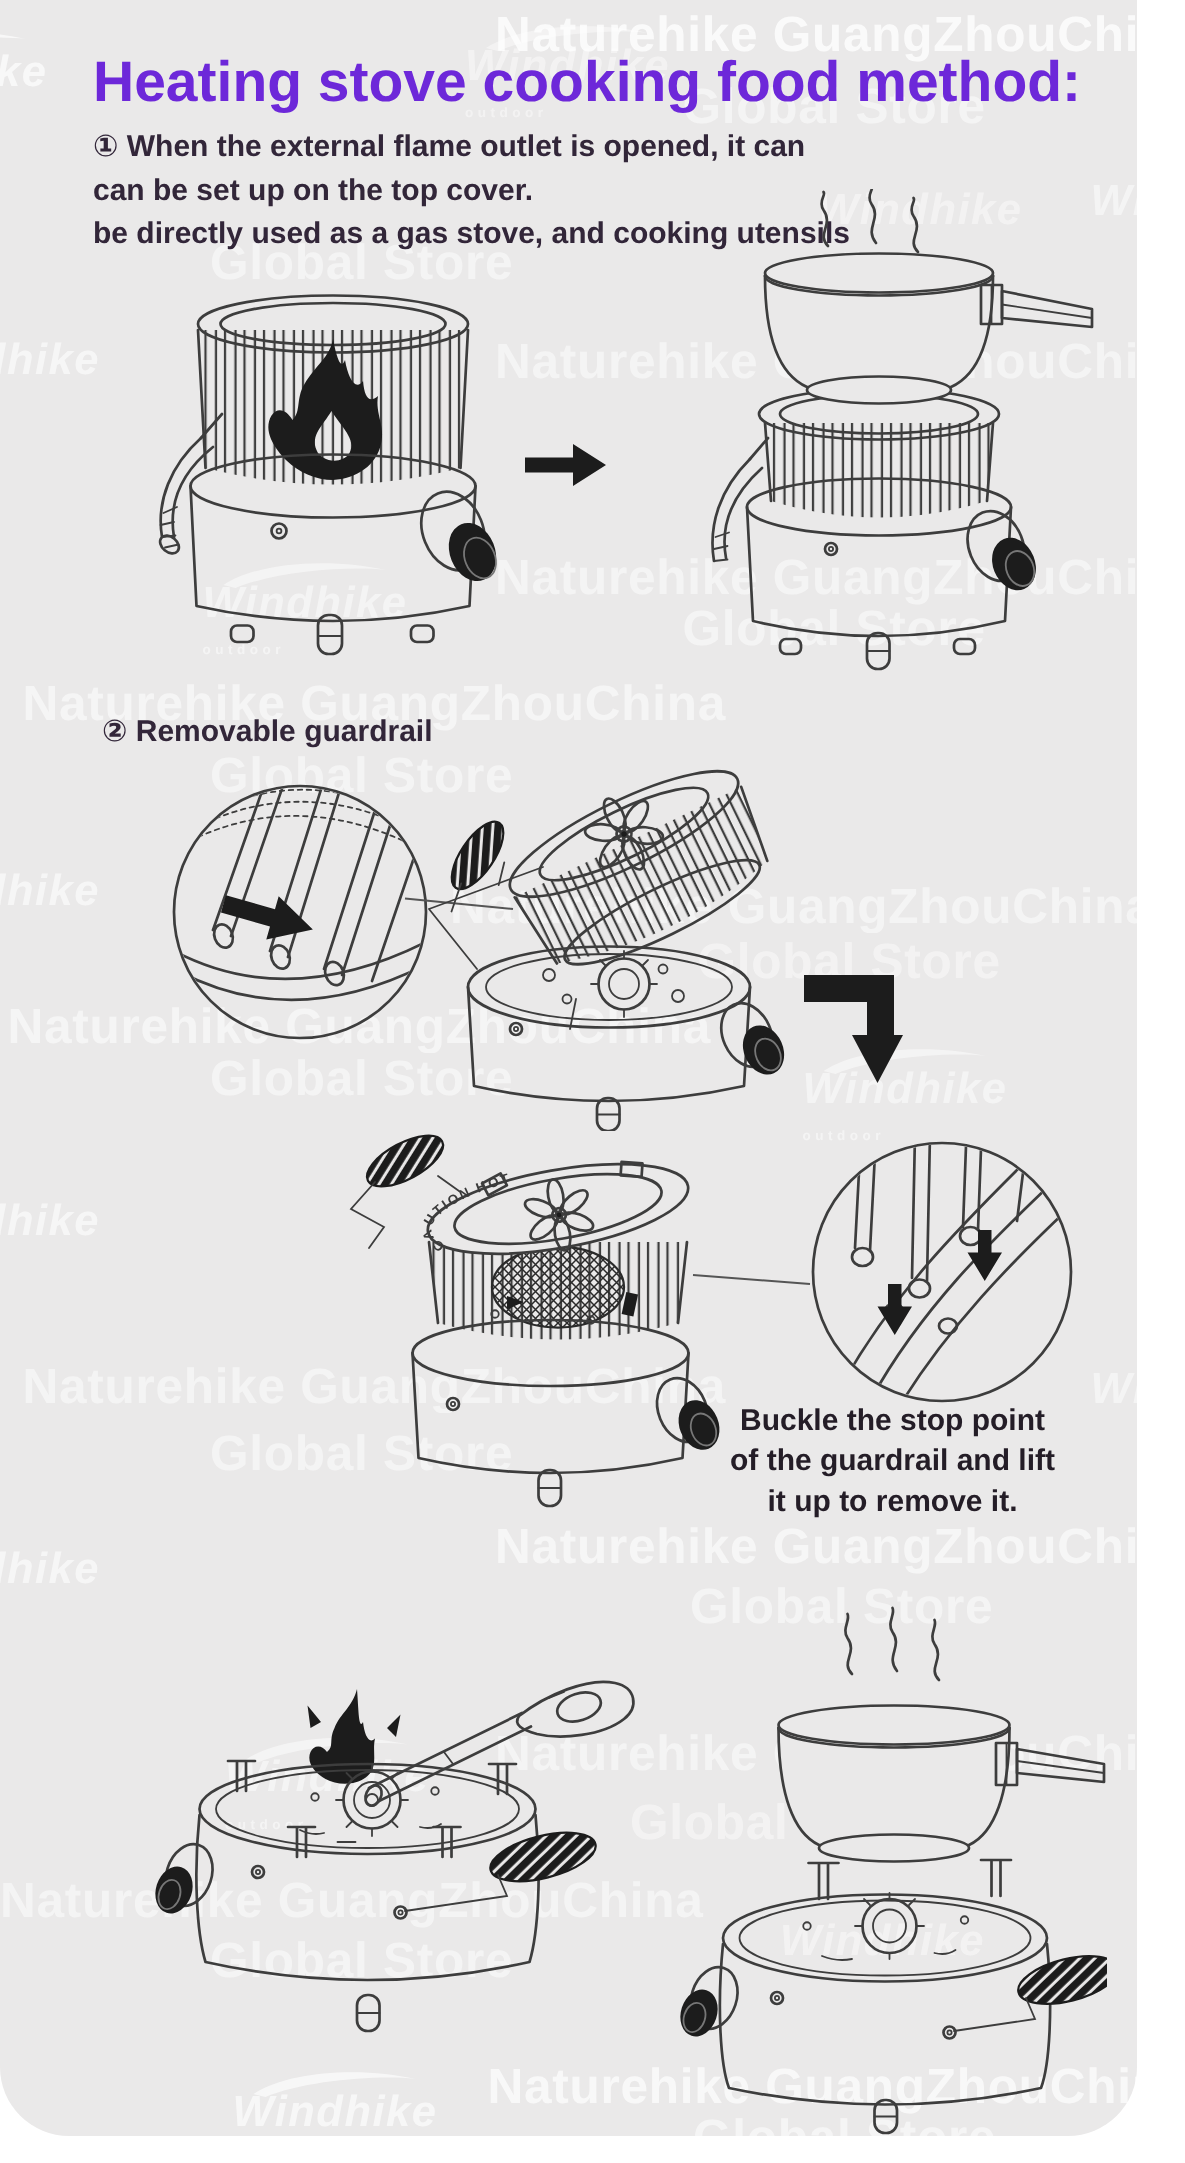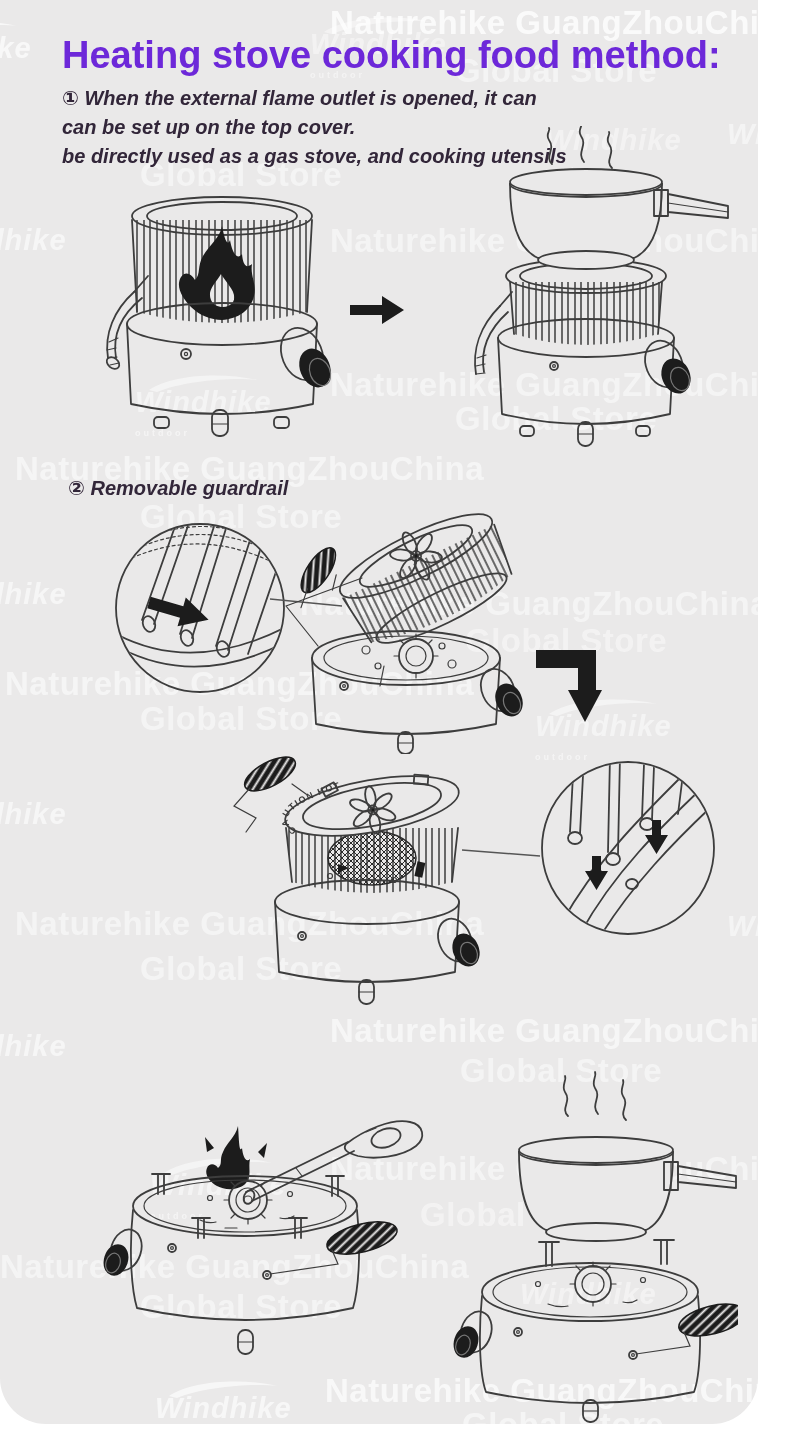--- a/index.html
+++ b/index.html
@@ -10,21 +10,21 @@
   
   .wm{position:absolute;white-space:nowrap;color:#ffffff;font-weight:700;pointer-events:none;}
   .wm-text{font-size:33px;letter-spacing:.5px;}
   .wm-brand{font-style:italic;font-weight:800;line-height:1;}
   .wm-brand .bname{font-size:29px;letter-spacing:1px;}
   .wm-brand .bsub{font-size:9px;letter-spacing:3px;font-style:normal;margin-top:12px;}
   .wm-brand .swoosh{display:block;margin:0 auto -4px auto;}
   
   .title{position:absolute;left:62px;top:34px;font-size:38px;font-weight:800;color:#6d28d9;}
   .step{position:absolute;font-size:20px;font-weight:700;color:#322639;line-height:29px;}
-  .step div{white-space:nowrap;font-style:italic;}
+  .step div{white-space:nowrap;}
   .callout{position:absolute;left:462px;top:934px;width:266px;text-align:center;
            font-size:20px;font-weight:700;color:#241d27;line-height:27px;}
   .illo{position:absolute;}
   .ln{stroke:#3d3d3d;stroke-width:1.8;fill:none;stroke-linecap:round;stroke-linejoin:round;}
   .lnt{stroke:#3d3d3d;stroke-width:1.2;fill:none;stroke-linecap:round;}
   .blk{fill:#1c1c1c;stroke:none;}
   .fillbg{fill:#eae9e9;}
   .caution-txt{font-size:9px;font-weight:700;letter-spacing:1.5px;fill:#3a3a3a;}
 </style>
 </head>
@@ -131,20 +131,25 @@
     <div>① When the external flame outlet is opened, it can</div>
     <div>can be set up on the top cover.</div>
     <div>be directly used as a gas stove, and cooking utensils</div>
   </div>
 
   <div class="step" style="left:68px;top:474px">
     <div>② Removable guardrail</div>
   </div>
 
 
+  <div class="callout">
+    <div>Buckle the stop point</div>
+    <div>of the guardrail and lift</div>
+    <div>it up to remove it.</div>
+  </div>
 
   <svg class="illo" style="left:96px;top:172px" width="250" height="280" viewBox="0 0 250 280">
     <defs>
       <pattern id="slatsA" width="13" height="10" patternUnits="userSpaceOnUse">
         <path d="M2,0 V10 M9,0 V10" stroke="#3d3d3d" stroke-width="1.5"></path>
       </pattern>
     </defs>
     <path d="M36,48 L41,140 Q126,162 211,140 L216,48" fill="url(#slatsA)" stroke="none"></path>
     <path class="ln" d="M36,48 L41,140 M216,48 L211,140"></path>
     <ellipse class="ln" cx="126" cy="44" rx="90" ry="19"></ellipse>

